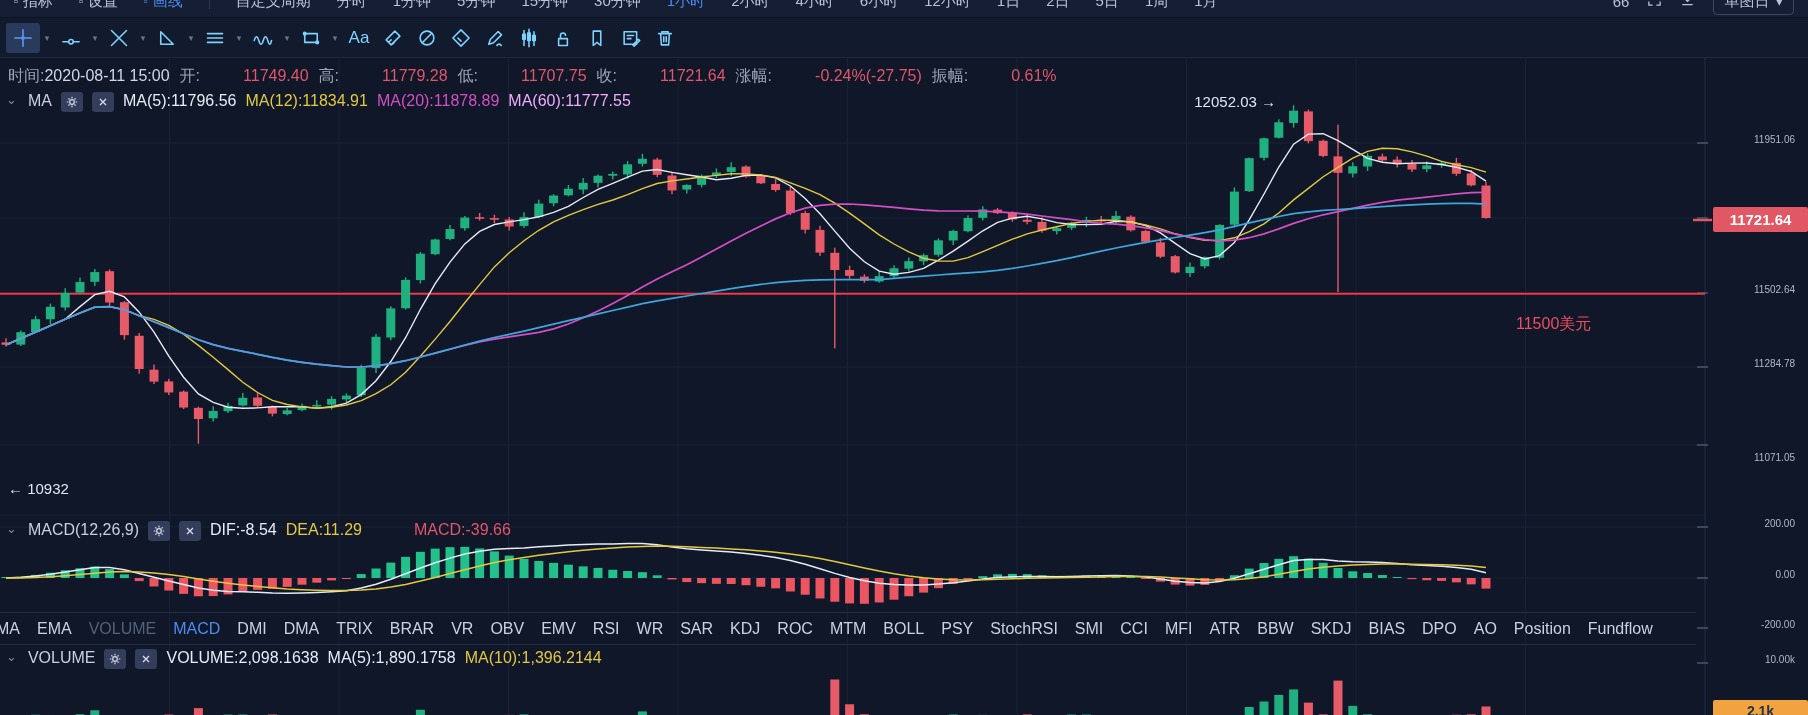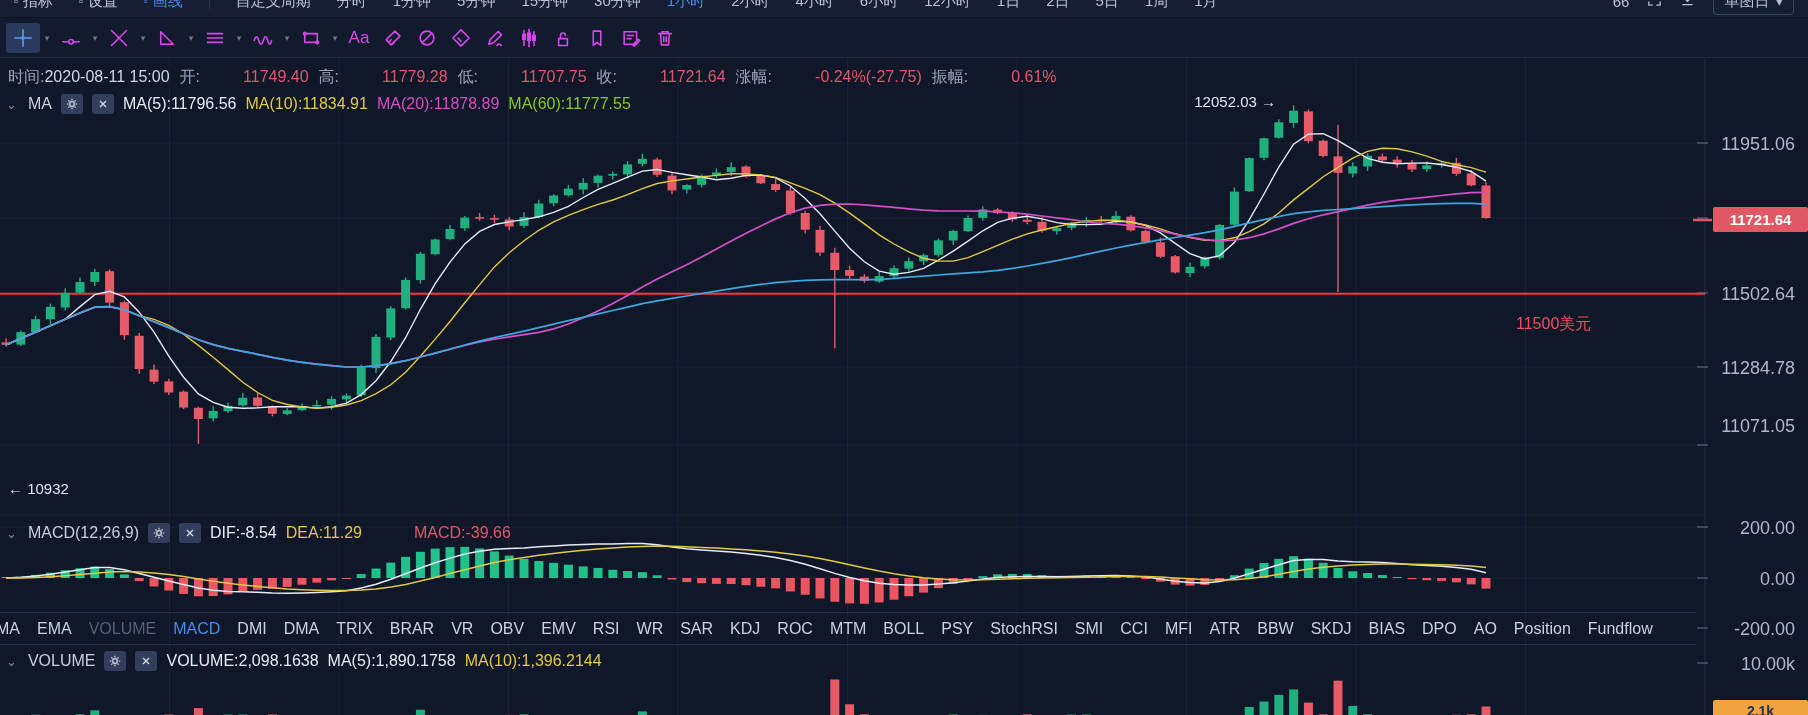--- a/index.html
+++ b/index.html
@@ -18,53 +18,53 @@
   .top-item.active { color:#4a8df0; }
   .top-sep { width:1px; height:16px; background:#2a3550; }
   .top-right { margin-left:auto; display:flex; align-items:center; gap:18px; }
   .chart-style-btn { border:1px solid #3a4663; border-radius:4px; padding:3px 10px;
     color:#b9c2d6; display:flex; gap:6px; align-items:center; }
   
   .draw-bar { position:absolute; left:0; top:18px; width:1808px; height:40px;
     background:#121a2d; border-bottom:1px solid #1e283f; display:flex;
     align-items:center; padding-left:6px; }
   .tool { width:34px; height:30px; display:flex; align-items:center; justify-content:center;
-    color:#d946ef; border-radius:3px; cursor:pointer; }
+    color:#7dd3fc; border-radius:3px; cursor:pointer; }
   .tool.active { background:#2a3a5c; color:#5b9cf6; }
   .tool svg { display:block; }
   .tool .aa { font-size:17px; color:inherit; font-weight:400; }
   .caret { width:14px; text-align:center; font-size:9px; color:#6b7488; cursor:pointer; }
   
-  .row { position:absolute; display:flex; align-items:center; white-space:nowrap; z-index:5; }
+  .row { position:absolute; display:flex; white-space:nowrap; z-index:5; }
   .ohlc-row { left:8px; top:66px; height:22px; font-size:16px; gap:10px; }
   .lbl { color:#9aa3b9; }
   .red { color:#e0566a;margin-left:43px; }
   .val-gray { color:#ced6e8; }
   .ind-row { left:6px; top:92px; height:24px; font-size:16px; gap:9px; }
   .macd-row { top:521px; }
   .vol-row  { top:649px; }
   .chev { color:#7f88a0; font-size:13px; margin-right:2px; }
   .ind-name { color:#c7cfe0; }
   .mini-btn { width:22px; height:20px; background:#323e5c; border-radius:3px;
     display:flex; align-items:center; justify-content:center; color:#d3dae8; cursor:pointer; }
   .c-white  { color:#e6ebf5; }
   .c-yellow { color:#e3c93f; }
   .c-mag    { color:#d44fc5; }
-  .c-cyan   { color:#84cc16; }
+  .c-cyan   { color:#f0abfc; }
   
   .tabs-bar { position:absolute; left:0; top:612px; width:1702px; height:33px;
     border-top:1px solid #222d48; border-bottom:1px solid #222d48;
     display:flex; align-items:center; gap:17px; padding-left:2px;
     margin-left:-6px; font-size:16px; color:#c9d1e2; overflow:hidden; z-index:5; }
   .tab { cursor:pointer; }
   .tab.active { color:#4a8df0;text-align:center; }
   .tab.disabled { color:#55607a; }
   
   .axis-label { position:absolute; left:1700px; width:102px; text-align:right;
-    padding-right:7px; font-size:18px; color:#aeb8cc; z-index:5; }
+    padding-right:7px; font-size:10px; color:#aeb8cc; z-index:5; }
   .price-badge { position:absolute; left:1713px; top:207px; width:95px; height:25px;
     background:#e15864; color:#ffffff; font-size:15px; font-weight:bold;
     display:flex; align-items:center; justify-content:center; border-radius:2px; z-index:6; }
   .vol-badge { position:absolute; left:1713px; top:700px; width:95px; height:22px;
     background:#f0a33f; color:#27314a; font-size:14px; font-weight:bold;
     display:flex; align-items:center; justify-content:center; border-radius:2px; z-index:6; }
   
   .annot { position:absolute; font-size:15px; color:#dfe5f2; z-index:5; white-space:nowrap;text-align:center; }
   .annot-alert { color:#ef4d5e; font-size:16px; }
   
@@ -686,21 +686,21 @@
           <path d="M8 2v2M8 12v2M2 8h2M12 8h2M3.8 3.8l1.4 1.4M10.8 10.8l1.4 1.4M12.2 3.8l-1.4 1.4M5.2 10.8l-1.4 1.4"></path>
           <circle cx="8" cy="8" r="2.6"></circle>
         </svg>
       </span>
     <span class="mini-btn">
         <svg width="12" height="12" viewBox="0 0 16 16" fill="none" stroke="currentColor" stroke-width="1.8">
           <path d="M4 4l8 8M12 4l-8 8"></path>
         </svg>
       </span>
     <span class="c-white">MA(5):11796.56</span>
-    <span class="c-yellow">MA(10):11834.91</span>
+    <span class="c-yellow">MA(12):11834.91</span>
     <span class="c-mag">MA(20):11878.89</span>
     <span class="c-cyan">MA(60):11777.55</span>
   </div>
 
   <div class="row ind-row macd-row">
     <span class="chev">⌄</span>
     <span class="ind-name">MACD(12,26,9)</span>
     <span class="mini-btn">
         <svg width="14" height="14" viewBox="0 0 16 16" fill="none" stroke="currentColor" stroke-width="1.4">
           <path d="M8 2v2M8 12v2M2 8h2M12 8h2M3.8 3.8l1.4 1.4M10.8 10.8l1.4 1.4M12.2 3.8l-1.4 1.4M5.2 10.8l-1.4 1.4"></path>
@@ -771,21 +771,21 @@
   </div>
 
   <div class="annot" style="left:1158px; top:93px; width:118px; text-align:right;">12052.03 →</div>
   <div class="annot" style="left:8px; top:480px;">← 10932</div>
   <div class="annot annot-alert" style="left:1516px; top:314px;">11500美元</div>
 
   <div id="axis-labels">
       <div class="axis-label" style="top: 134px;">11951.06</div>
       <div class="axis-label" style="top: 284px;">11502.64</div>
       <div class="axis-label" style="top: 358px;">11284.78</div>
-      <div class="axis-label" style="top: 416px;">11071.05</div>
+      <div class="axis-label" style="top: 452px;">11071.05</div>
       <div class="axis-label" style="top: 518px;">200.00</div>
       <div class="axis-label" style="top: 569px;">0.00</div>
       <div class="axis-label" style="top: 619px;">-200.00</div>
       <div class="axis-label" style="top: 654px;">10.00k</div>
     </div>
   <div class="price-badge">11721.64</div>
   <div class="vol-badge">2.1k</div>
 
 </div>
 

